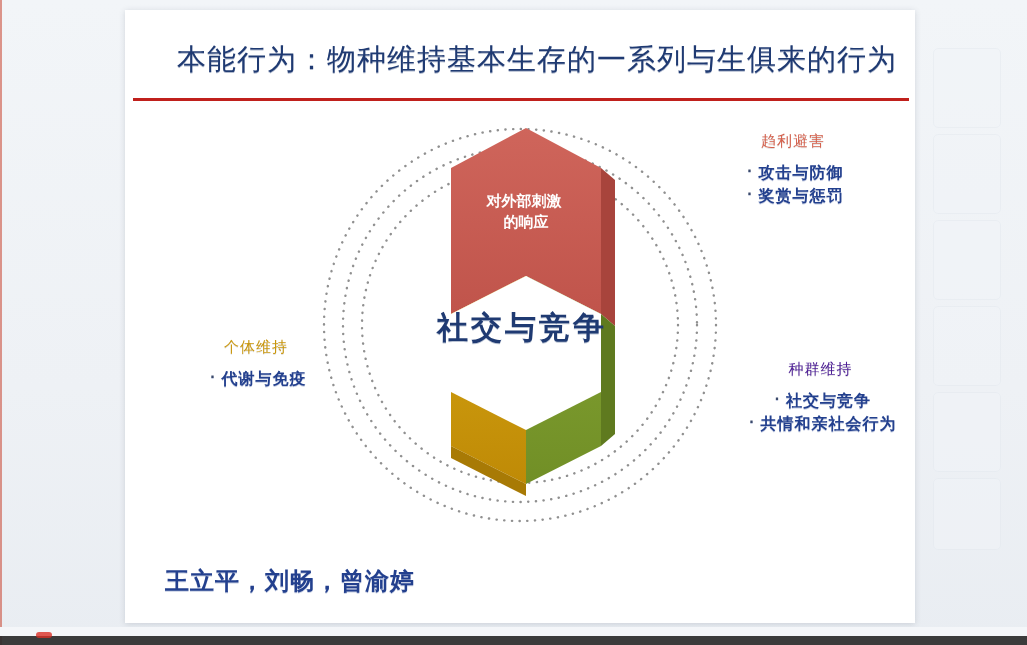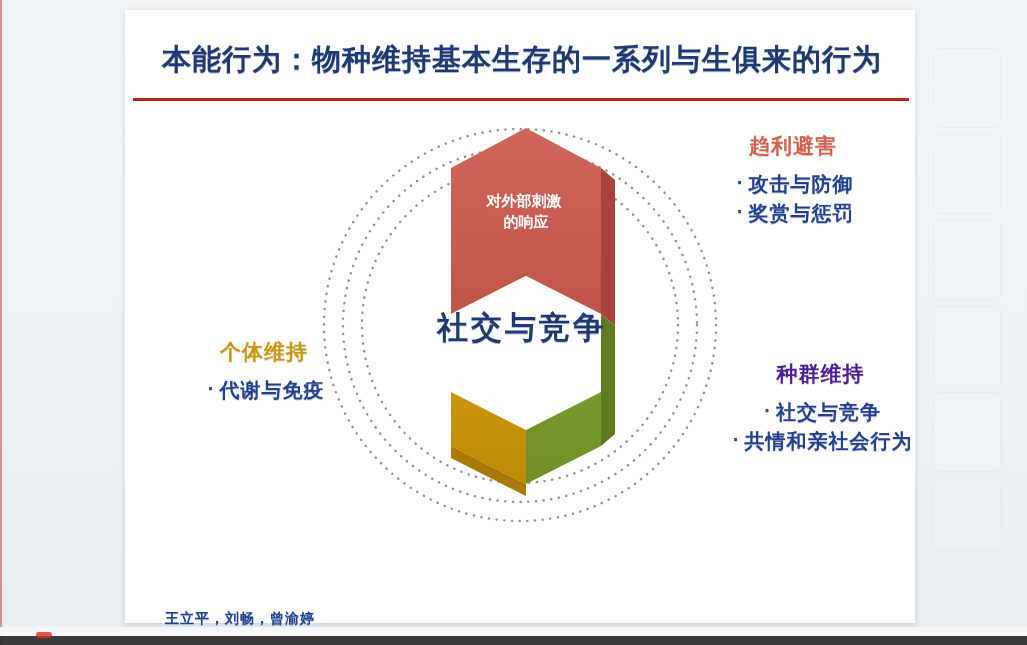--- a/index.html
+++ b/index.html
@@ -18,22 +18,22 @@
   .ghost-panels{position:absolute;right:18px;top:48px;width:86px;height:500px;opacity:.5;}
   .ghost{position:absolute;left:10px;width:66px;border:1px solid #e4e9ef;border-radius:5px;background:#f1f4f8;}
 
   
   .slide{
     position:absolute;left:125px;top:10px;width:790px;height:613px;
     background:#ffffff;box-shadow:0 1px 6px rgba(60,70,90,.18);
   }
   .title{
     position:absolute;left:22px;top:30px;width:750px;
-    text-align:center;
-    font-size:29px;font-weight:bold;letter-spacing:1px;
+    text-align:right;
+    font-size:29px;font-weight:normal;letter-spacing:1px;
     color:#1f3a72;
     text-shadow:0 1px 0 rgba(31,58,114,.35);
     white-space:nowrap;
   }
   .title-rule{
     position:absolute;left:8px;top:88px;width:776px;height:3px;background:#c0201c;
   }
 
   
   .stage{position:absolute;left:0;top:100px;width:790px;height:440px;}
@@ -55,47 +55,46 @@
     position:absolute;left:182px;top:18px;width:430px;height:400px;
     display:flex;align-items:center;justify-content:center;
     font-size:31px;font-weight:bold;color:#1f3a72;letter-spacing:3px;
     text-shadow:0 1px 0 rgba(31,58,114,.3);
     pointer-events:none;
   }
 
   
   .block{position:absolute;text-align:center;}
   .block .head{
-    font-size:21px;font-weight:bold;letter-spacing:1px;margin-bottom:10px;
+    font-size:15px;font-weight:normal;letter-spacing:1px;margin-bottom:10px;
     text-shadow:0 1px 0 rgba(0,0,0,.12);
   }
   .block ul{list-style:none;margin:0;padding:0;}
   .block li{
-    font-size:20px;font-weight:bold;color:#23408e;
+    font-size:16px;font-weight:bold;color:#23408e;
     letter-spacing:1px;line-height:1.45;
     text-shadow:0 1px 0 rgba(35,64,142,.25);
     white-space:nowrap;
   }
   .block li .dot{
     display:inline-block;width:16px;color:#3b4a6b;font-weight:bold;
     transform:translateY(-2px);
   }
 
   #block-top-right{left:548px;top:22px;width:240px;}
   #block-top-right .head{color:#d4604c;}
   #block-bottom-right{left:578px;top:250px;width:235px;}
   #block-bottom-right .head{color:#96a41e;}
-  #block-left{left:24px;top:228px;width:230px;}
+  #block-left{left:16px;top:228px;width:230px;}
   #block-left .head{color:#c9960c;}
 
   .authors{
     position:absolute;left:40px;top:555px;
-    font-size:14px;font-weight:bold;color:#23408e;letter-spacing:1px;
+    font-size:24px;font-weight:bold;color:#23408e;letter-spacing:1px;
     text-shadow:0 1px 0 rgba(35,64,142,.25);
-    margin-top:45px;
   }
 </style>
 </head>
 <body>
 
 <div class="app-bg"></div>
 <div class="left-rule"></div>
 
 <div class="ghost-panels">
   <div class="ghost" style="top:0px;height:78px;"></div>

